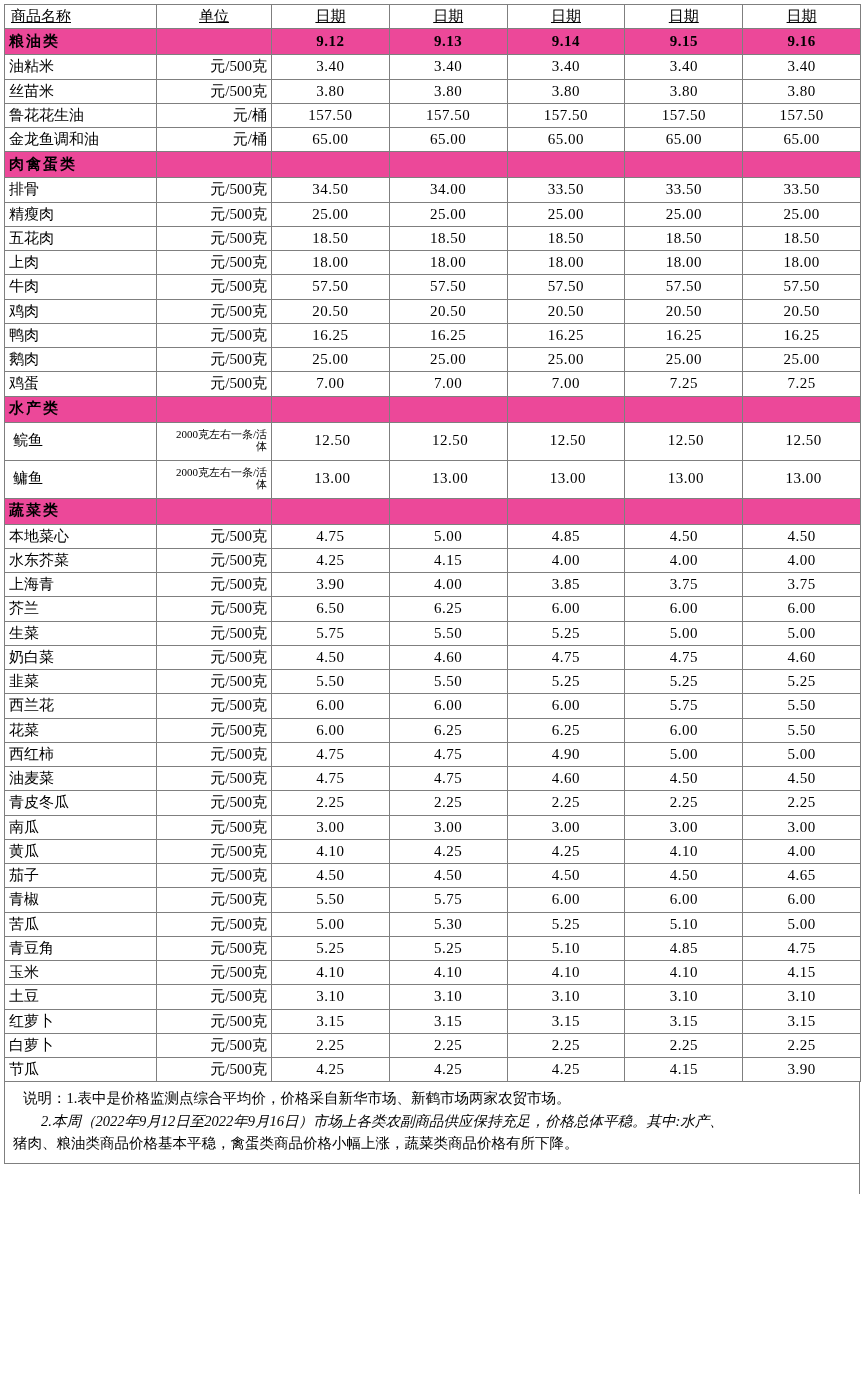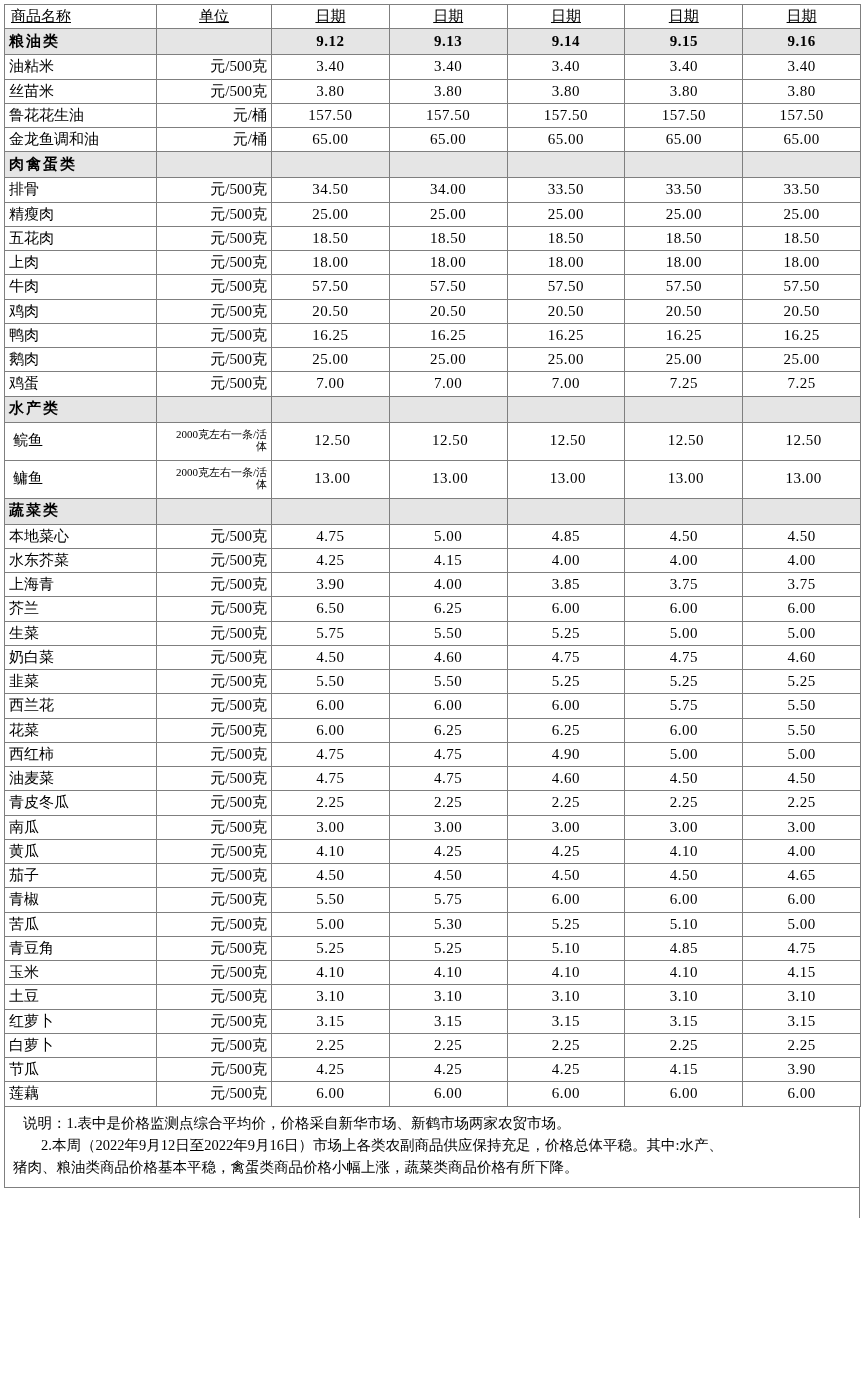--- a/index.html
+++ b/index.html
@@ -58,21 +58,21 @@
   td.unit-cell.small {
     font-size: 11px;
     line-height: 1.05;
   }
   td.num-cell {
     text-align: center;
     font-family: "Liberation Serif", "DejaVu Serif", serif;
     letter-spacing: 0.5px;
   }
   tr.cat td {
-    background: #e5e5e5;
+    background: #ec4899;
     font-weight: bold;
     height: 26px;
   }
   tr.cat td.name-cell {
     letter-spacing: 2px;
   }
   tr.tall td { height: 38px; padding-left: 8px; }
 
   .notes {
     width: 856px;
@@ -82,20 +82,21 @@
     box-sizing: border-box;
     padding: 5px 8px 8px 8px;
     font-size: 14.5px;
     line-height: 1.55;
   }
   .notes p {
     margin: 0;
   }
   .notes p.indent {
     text-indent: 28px;
+    font-style: italic;
   }
   .notes p.first {
     text-indent: 10px;
   }
   .tail {
     width: 856px;
     margin-left: 4px;
     height: 30px;
     box-sizing: border-box;
     border-right: 1px solid #7f7f7f;
@@ -496,29 +497,20 @@
         </tr>
         <tr class="">
           <td class="name-cell">节瓜</td>
           <td class="unit-cell">元/500克</td>
           <td class="num-cell">4.25</td>
           <td class="num-cell">4.25</td>
           <td class="num-cell">4.25</td>
           <td class="num-cell">4.15</td>
           <td class="num-cell">3.90</td>
         </tr>
-        <tr class="">
-          <td class="name-cell">莲藕</td>
-          <td class="unit-cell">元/500克</td>
-          <td class="num-cell">6.00</td>
-          <td class="num-cell">6.00</td>
-          <td class="num-cell">6.00</td>
-          <td class="num-cell">6.00</td>
-          <td class="num-cell">6.00</td>
-        </tr>
       </tbody>
   </table>
 
   <div class="notes">
     <p class="first">说明：1.表中是价格监测点综合平均价，价格采自新华市场、新鹤市场两家农贸市场。</p>
     <p class="indent">2.本周（2022年9月12日至2022年9月16日）市场上各类农副商品供应保持充足，价格总体平稳。其中:水产、</p>
     <p>猪肉、粮油类商品价格基本平稳，禽蛋类商品价格小幅上涨，蔬菜类商品价格有所下降。</p>
   </div>
   <div class="tail"></div>
 </div>

